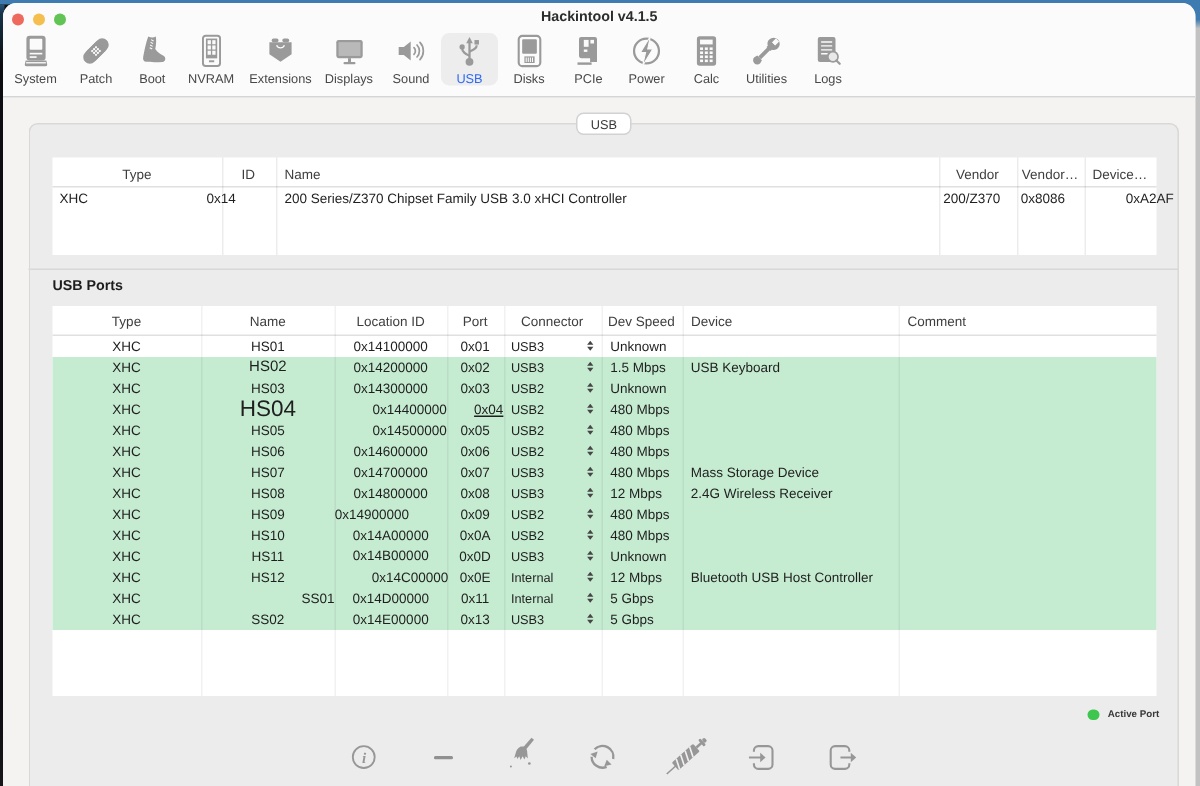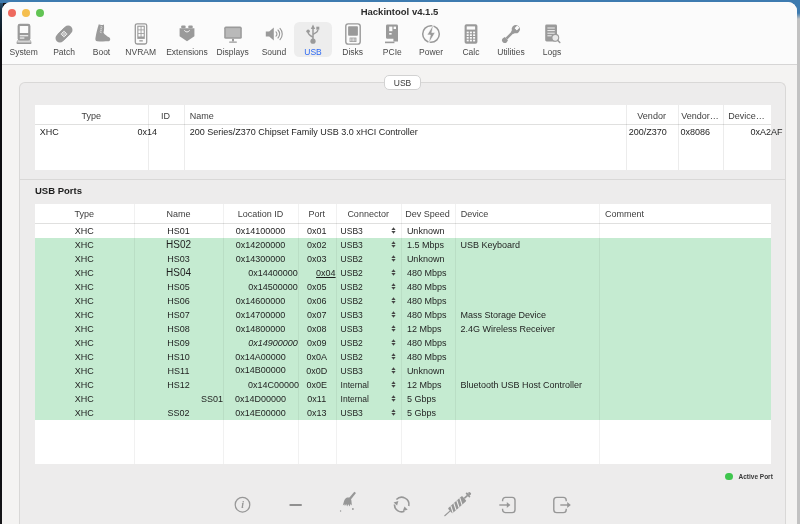--- a/index.html
+++ b/index.html
@@ -231,21 +231,21 @@
 <div class="abs" style="left:134.0px;top:251.5px;width:89.1px;height:14.0px;line-height:14.0px;text-align:center;font-size:9px;color:#1f1f1f;white-space:nowrap;overflow:hidden;box-sizing:border-box;">HS03</div>
 <div class="abs" style="left:223.1px;top:251.5px;width:74.79999999999998px;height:14.0px;line-height:14.0px;text-align:center;font-size:9px;color:#1f1f1f;white-space:nowrap;overflow:hidden;box-sizing:border-box;">0x14300000</div>
 <div class="abs" style="left:297.9px;top:251.5px;width:37.700000000000045px;height:14.0px;line-height:14.0px;text-align:center;font-size:9px;color:#1f1f1f;white-space:nowrap;overflow:hidden;box-sizing:border-box;">0x03</div>
 <div class="abs" style="left:335.6px;top:251.5px;width:53.099999999999966px;height:14.0px;line-height:14.0px;text-align:left;padding-left:5px;font-size:8.5px;color:#1f1f1f;white-space:nowrap;overflow:hidden;box-sizing:border-box;">USB2</div>
 <svg width="5" height="7" viewBox="0 0 5 7" style="position:absolute;left:391px;top:255.0px">
     <path d="M2.5 0.2 L4.6 2.9 H0.4 Z" fill="#454545"></path>
     <path d="M2.5 6.8 L4.6 4.1 H0.4 Z" fill="#454545"></path>
   </svg>
 <div class="abs" style="left:400.7px;top:251.5px;width:53.80000000000001px;height:14.0px;line-height:14.0px;text-align:left;padding-left:6.2px;font-size:9px;color:#1f1f1f;white-space:nowrap;overflow:hidden;box-sizing:border-box;">Unknown</div>
 <div class="abs" style="left:34.7px;top:265.5px;width:99.3px;height:14.0px;line-height:14.0px;text-align:center;font-size:9px;color:#1f1f1f;white-space:nowrap;overflow:hidden;box-sizing:border-box;">XHC</div>
-<div class="abs" style="left:134.0px;top:265.5px;width:89.1px;height:14.0px;line-height:14.0px;text-align:center;font-size:10px;color:#1f1f1f;white-space:nowrap;overflow:hidden;box-sizing:border-box;">HS04</div>
+<div class="abs" style="left:134.0px;top:265.5px;width:89.1px;height:14.0px;line-height:14.0px;text-align:center;font-size:15px;color:#1f1f1f;white-space:nowrap;overflow:hidden;box-sizing:border-box;">HS04</div>
 <div class="abs" style="left:223.1px;top:265.5px;width:74.79999999999998px;height:14.0px;line-height:14.0px;text-align:right;font-size:9px;color:#1f1f1f;white-space:nowrap;overflow:hidden;box-sizing:border-box;">0x14400000</div>
 <div class="abs" style="left:297.9px;top:265.5px;width:37.700000000000045px;height:14.0px;line-height:14.0px;text-align:right;font-size:9px;color:#1f1f1f;white-space:nowrap;overflow:hidden;box-sizing:border-box;text-decoration:underline;">0x04</div>
 <div class="abs" style="left:335.6px;top:265.5px;width:53.099999999999966px;height:14.0px;line-height:14.0px;text-align:left;padding-left:5px;font-size:8.5px;color:#1f1f1f;white-space:nowrap;overflow:hidden;box-sizing:border-box;">USB2</div>
 <svg width="5" height="7" viewBox="0 0 5 7" style="position:absolute;left:391px;top:269.0px">
     <path d="M2.5 0.2 L4.6 2.9 H0.4 Z" fill="#454545"></path>
     <path d="M2.5 6.8 L4.6 4.1 H0.4 Z" fill="#454545"></path>
   </svg>
 <div class="abs" style="left:400.7px;top:265.5px;width:53.80000000000001px;height:14.0px;line-height:14.0px;text-align:left;padding-left:6.2px;font-size:9px;color:#1f1f1f;white-space:nowrap;overflow:hidden;box-sizing:border-box;">480 Mbps</div>
 <div class="abs" style="left:34.7px;top:279.5px;width:99.3px;height:14.0px;line-height:14.0px;text-align:center;font-size:9px;color:#1f1f1f;white-space:nowrap;overflow:hidden;box-sizing:border-box;">XHC</div>
 <div class="abs" style="left:134.0px;top:279.5px;width:89.1px;height:14.0px;line-height:14.0px;text-align:center;font-size:9px;color:#1f1f1f;white-space:nowrap;overflow:hidden;box-sizing:border-box;">HS05</div>
@@ -284,21 +284,21 @@
 <div class="abs" style="left:297.9px;top:321.5px;width:37.700000000000045px;height:14.0px;line-height:14.0px;text-align:center;font-size:9px;color:#1f1f1f;white-space:nowrap;overflow:hidden;box-sizing:border-box;">0x08</div>
 <div class="abs" style="left:335.6px;top:321.5px;width:53.099999999999966px;height:14.0px;line-height:14.0px;text-align:left;padding-left:5px;font-size:8.5px;color:#1f1f1f;white-space:nowrap;overflow:hidden;box-sizing:border-box;">USB3</div>
 <svg width="5" height="7" viewBox="0 0 5 7" style="position:absolute;left:391px;top:325.0px">
     <path d="M2.5 0.2 L4.6 2.9 H0.4 Z" fill="#454545"></path>
     <path d="M2.5 6.8 L4.6 4.1 H0.4 Z" fill="#454545"></path>
   </svg>
 <div class="abs" style="left:400.7px;top:321.5px;width:53.80000000000001px;height:14.0px;line-height:14.0px;text-align:left;padding-left:6.2px;font-size:9px;color:#1f1f1f;white-space:nowrap;overflow:hidden;box-sizing:border-box;">12 Mbps</div>
 <div class="abs" style="left:454.5px;top:321.5px;width:144.29999999999995px;height:14.0px;line-height:14.0px;text-align:left;padding-left:6px;font-size:9px;color:#1f1f1f;white-space:nowrap;overflow:hidden;box-sizing:border-box;">2.4G Wireless Receiver</div>
 <div class="abs" style="left:34.7px;top:335.5px;width:99.3px;height:14.0px;line-height:14.0px;text-align:center;font-size:9px;color:#1f1f1f;white-space:nowrap;overflow:hidden;box-sizing:border-box;">XHC</div>
 <div class="abs" style="left:134.0px;top:335.5px;width:89.1px;height:14.0px;line-height:14.0px;text-align:center;font-size:9px;color:#1f1f1f;white-space:nowrap;overflow:hidden;box-sizing:border-box;">HS09</div>
-<div class="abs" style="left:223.1px;top:335.5px;width:74.79999999999998px;height:14.0px;line-height:14.0px;text-align:right;font-size:9px;color:#1f1f1f;white-space:nowrap;overflow:hidden;box-sizing:border-box;font-style:italic;">0x14900000</div>
+<div class="abs" style="left:223.1px;top:335.5px;width:74.79999999999998px;height:14.0px;line-height:14.0px;text-align:left;font-size:9px;color:#1f1f1f;white-space:nowrap;overflow:hidden;box-sizing:border-box;">0x14900000</div>
 <div class="abs" style="left:297.9px;top:335.5px;width:37.700000000000045px;height:14.0px;line-height:14.0px;text-align:center;font-size:9px;color:#1f1f1f;white-space:nowrap;overflow:hidden;box-sizing:border-box;">0x09</div>
 <div class="abs" style="left:335.6px;top:335.5px;width:53.099999999999966px;height:14.0px;line-height:14.0px;text-align:left;padding-left:5px;font-size:8.5px;color:#1f1f1f;white-space:nowrap;overflow:hidden;box-sizing:border-box;">USB2</div>
 <svg width="5" height="7" viewBox="0 0 5 7" style="position:absolute;left:391px;top:339.0px">
     <path d="M2.5 0.2 L4.6 2.9 H0.4 Z" fill="#454545"></path>
     <path d="M2.5 6.8 L4.6 4.1 H0.4 Z" fill="#454545"></path>
   </svg>
 <div class="abs" style="left:400.7px;top:335.5px;width:53.80000000000001px;height:14.0px;line-height:14.0px;text-align:left;padding-left:6.2px;font-size:9px;color:#1f1f1f;white-space:nowrap;overflow:hidden;box-sizing:border-box;">480 Mbps</div>
 <div class="abs" style="left:34.7px;top:349.5px;width:99.3px;height:14.0px;line-height:14.0px;text-align:center;font-size:9px;color:#1f1f1f;white-space:nowrap;overflow:hidden;box-sizing:border-box;">XHC</div>
 <div class="abs" style="left:134.0px;top:349.5px;width:89.1px;height:14.0px;line-height:14.0px;text-align:center;font-size:9px;color:#1f1f1f;white-space:nowrap;overflow:hidden;box-sizing:border-box;">HS10</div>
 <div class="abs" style="left:223.1px;top:349.5px;width:74.79999999999998px;height:14.0px;line-height:14.0px;text-align:center;font-size:9px;color:#1f1f1f;white-space:nowrap;overflow:hidden;box-sizing:border-box;">0x14A00000</div>

